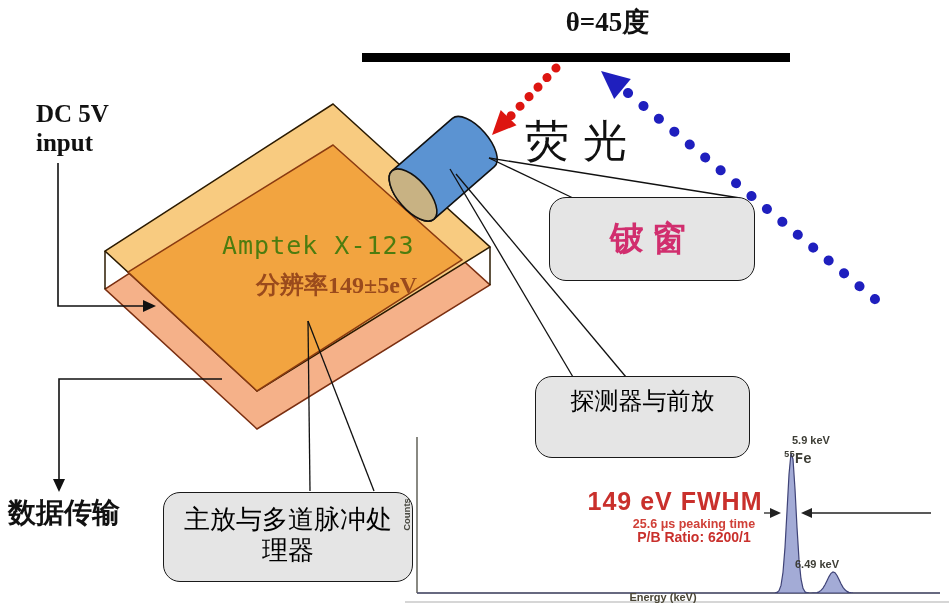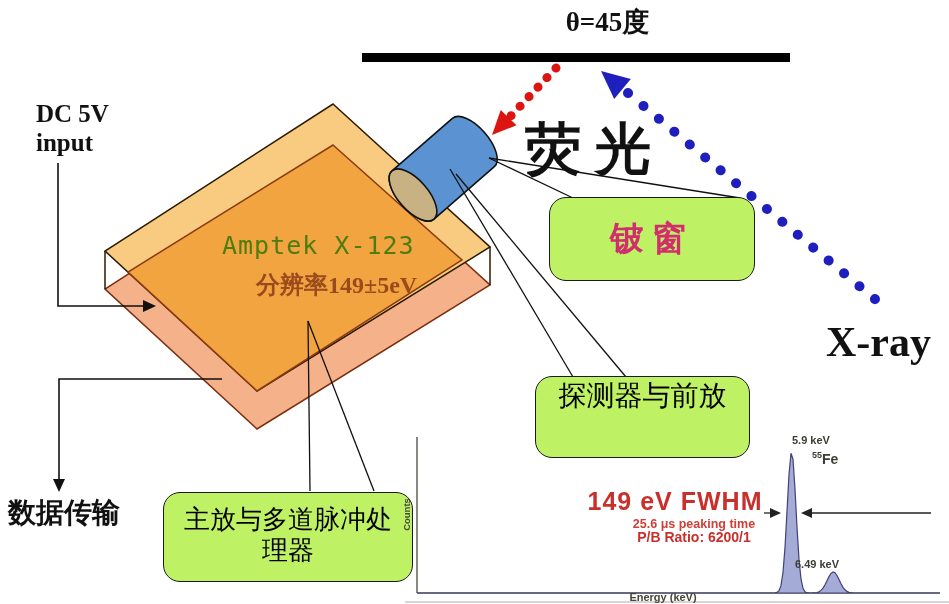--- a/index.html
+++ b/index.html
@@ -6,37 +6,37 @@
   #slide{position:relative;width:949px;height:604px;background:#ffffff;overflow:hidden;
          font-family:"Liberation Serif","DejaVu Serif",serif;}
   #diagram-svg{position:absolute;left:0;top:0;width:949px;height:604px;}
   .lbl{position:absolute;color:#111;white-space:nowrap;}
   .theta{left:520px;top:4px;width:175px;text-align:center;font-size:27px;font-weight:bold;}
   .dc1{left:36px;top:84px;font-size:25px;font-weight:bold;margin-top:16px;}
   .dc2{left:36px;top:129px;font-size:25px;font-weight:bold;}
   .amptek1{left:222px;top:231px;font-size:25px;color:#4d7c0f;
            font-family:"DejaVu Sans Mono","Liberation Mono",monospace;letter-spacing:1px;}
   .amptek2{left:212px;top:269px;font-size:24px;color:#9A4A1C;font-weight:bold;margin-left:44px;}
-  .fluor{left:525px;top:112px;font-size:56px;font-weight:bold;letter-spacing:14px;}
+  .fluor{left:525px;top:112px;font-size:44px;font-weight:normal;letter-spacing:14px;}
   .xray{left:826px;top:318px;font-size:42px;font-weight:bold;}
   .datatrans{left:8px;top:494px;font-size:28px;font-weight:bold;}
-  .callout{position:absolute;background:#bef264;border:1.6px solid #1a1a1a;border-radius:17px;
+  .callout{position:absolute;background:#e5e5e5;border:1.6px solid #1a1a1a;border-radius:17px;
            box-sizing:border-box;}
   .bewin-box{left:549px;top:197px;width:206px;height:84px;display:flex;align-items:center;justify-content:center;}
   .bewin-txt{font-size:34px;font-weight:bold;color:#D12E6E;letter-spacing:8px;}
   .det-box{left:535px;top:376px;width:215px;height:82px;text-align:center;}
-  .det-txt{font-size:28px;}
+  .det-txt{font-size:24px;margin-top:8px;}
   .amp-box{left:163px;top:492px;width:250px;height:90px;text-align:center;}
   .amp-txt{font-size:26px;line-height:1.2;margin-top:11px;}
   .chart-lbl{font-family:"Liberation Sans","DejaVu Sans",sans-serif;font-weight:bold;}
   .counts{left:376px;top:509px;width:60px;text-align:center;font-size:9.5px;color:#4a4a42;
           transform:rotate(-90deg);}
   .energy{left:613px;top:591px;width:100px;text-align:center;font-size:11px;color:#4a4636;}
   .pk1{left:792px;top:434px;font-size:11px;color:#3d3d35;}
-  .iso{left:812px;top:450px;font-size:14px;color:#3d3d35;}
+  .iso{left:784px;top:450px;font-size:14px;color:#3d3d35;font-family:Liberation Mono, monospace;}
   .iso sup{font-size:9px;}
   .pk2{left:795px;top:558px;font-size:11px;color:#3d3d35;}
   .fwhm{left:585px;top:487px;width:180px;text-align:center;font-size:25px;color:#C9302C;letter-spacing:1px;}
   .ptime{left:620px;top:517px;width:148px;text-align:center;font-size:12.5px;color:#D04038;}
   .pbr{left:620px;top:529px;width:148px;text-align:center;font-size:14px;color:#C9302C;}
 </style>
 </head>
 <body>
 
 <div id="slide">
@@ -86,21 +86,20 @@
 
     <line x1="405" y1="602" x2="949" y2="602" stroke="#c8c8c8" stroke-width="1.5"></line>
   </svg>
 
   <div class="lbl theta">θ=45度</div>
   <div class="lbl dc1">DC 5V</div>
   <div class="lbl dc2">input</div>
   <div class="lbl amptek1">Amptek X-123</div>
   <div class="lbl amptek2">分辨率149±5eV</div>
   <div class="lbl fluor">荧光</div>
-  <div class="lbl xray">X-ray</div>
   <div class="lbl datatrans">数据传输</div>
 
   <div class="callout bewin-box">
     <span class="bewin-txt">铍窗</span>
   </div>
   <div class="callout det-box">
     <div class="det-txt">探测器与前放</div>
   </div>
   <div class="callout amp-box">
     <div class="amp-txt">

